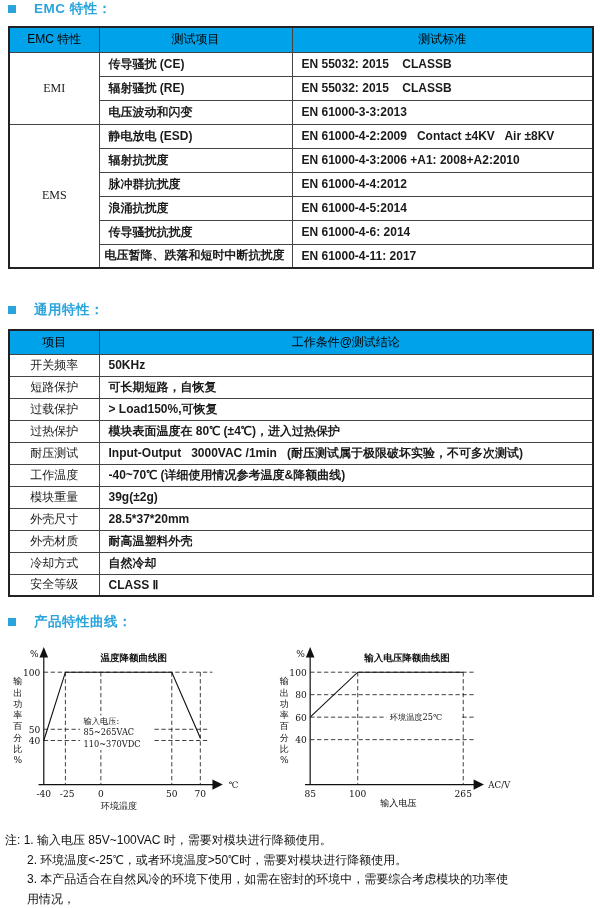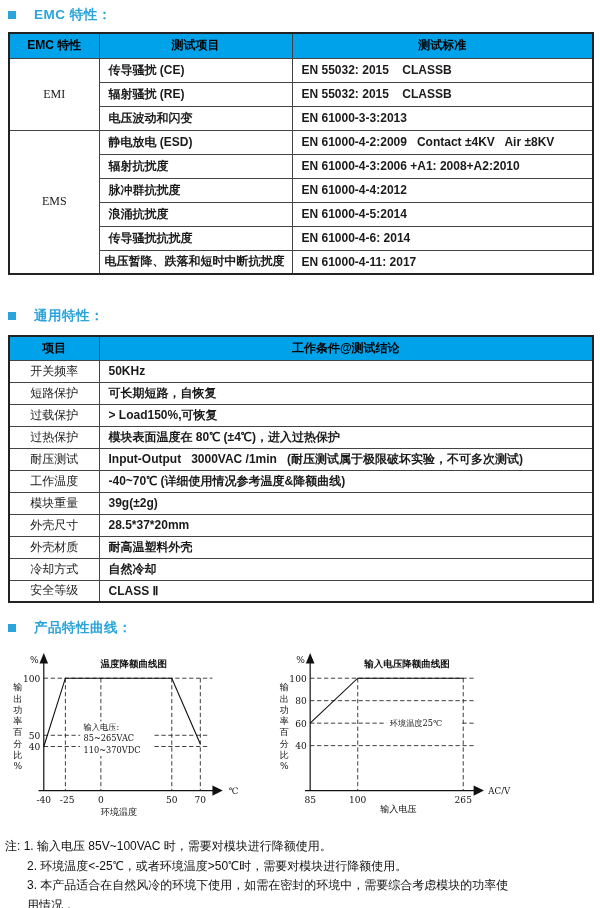--- a/index.html
+++ b/index.html
@@ -1,26 +1,26 @@
 <!DOCTYPE html>
 <html><head>
 <meta charset="utf-8">
 <style>
   * { margin: 0; padding: 0; box-sizing: border-box; }
   html, body { width: 600px; height: 908px; background: #ffffff; overflow: hidden; }
   body { font-family: "Liberation Sans", sans-serif; color: #1a1a1a; }
-  .page { width: 516px; height: 908px; padding-top: 6px; }
+  .page { width: 516px; height: 908px; }
 
   .section-title { display: flex; align-items: center; margin-left: 8px; height: 18px; }
   .bullet { width: 8px; height: 8px; background: #2aa4db; margin-right: 18px; flex: 0 0 auto; }
   .section-title .label { color: #2aa4db; font-size: 13.5px; font-weight: 700; letter-spacing: 0.5px; }
 
   table { border-collapse: collapse; table-layout: fixed; width: 584px; margin: 0 8px; border: 2px solid #222; }
   td, th { border: 1px solid #444; font-size: 12px; padding: 1px 6px; overflow: hidden; }
-  th { background: #00a2e9; color: #000; font-weight: 700; text-align: center; }
+  th { background: #00a2e9; color: #000; font-weight: 400; text-align: center; }
   .t1 { margin-top: 8px; }
   .t1 th { height: 25px; }
   .t1 td { height: 24px; }
   .t2 { margin-top: 10px; }
   .t2 th { height: 24px; }
   .t2 td { height: 22px; }
   td.ctr { text-align: center; font-family: Liberation Serif, serif; }
   td.val { text-align: left; white-space: pre-wrap; padding-left: 9px; font-weight: bold; }
   .t1 col.c1 { width: 90px; } .t1 col.c2 { width: 193px; } .t1 col.c3 { width: 301px; }
   .t2 col.c1 { width: 90px; } .t2 col.c2 { width: 494px; }

